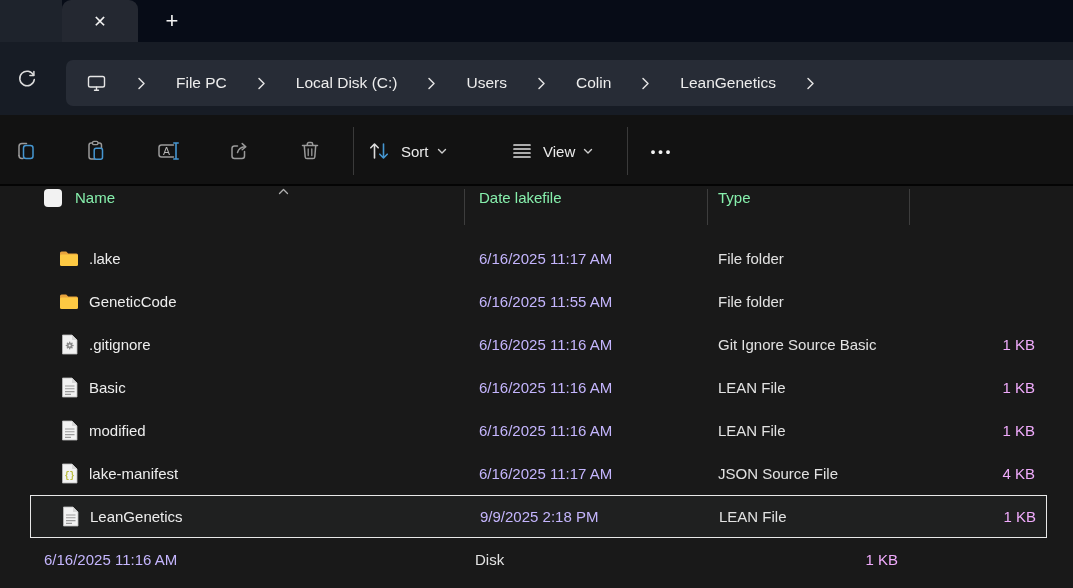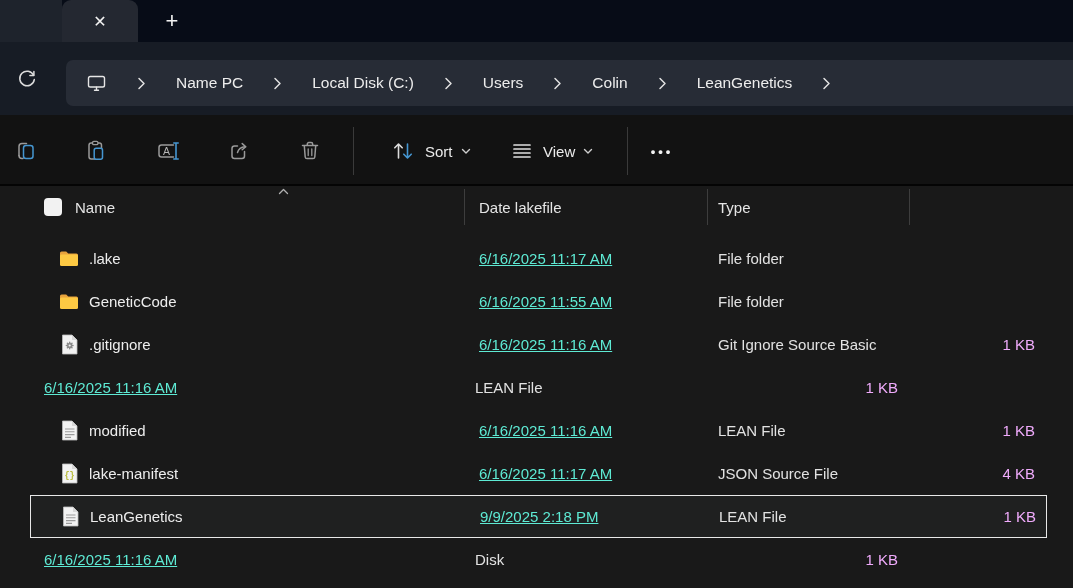--- a/index.html
+++ b/index.html
@@ -50,39 +50,39 @@
   .tb-divider{position:absolute;top:12px;width:1px;height:48px;background:#3a3a3a;}
   .tb-label{font-size:15px;color:#ebebeb;margin:0 8px 0 9px;}
   .tb-group{padding:0 10px;}
   .more-dots{font-size:13px;letter-spacing:3px;color:#f2f2f2;font-weight:bold;}
   
   .content{position:absolute;top:186px;left:0;width:1073px;height:402px;background:#191919;}
   .hdr{
     position:relative;display:grid;grid-template-columns:435px 243px 202px 137px;
     margin-left:30px;width:1017px;height:42px;align-items:center;
   }
-  .hdr-cell{position:relative;height:36px;display:flex;align-items:center;font-size:15px;color:#e5e5e5;}
+  .hdr-cell{position:relative;height:36px;display:flex;font-size:15px;color:#86efac;}
   .hdr-cell.c-name{padding-left:0;}
   .hdr-cell.c-date{padding-left:14px;}
   .hdr-cell.c-type{padding-left:10px;}
   .hdr-cell.c-size{padding-left:7px;}
   .hdr-cell .vline{position:absolute;right:0;top:0;width:1px;height:36px;background:#3d3d3d;}
   .hdr-checkbox{
     width:18px;height:18px;background:#f2f2f2;border-radius:4px;margin:0 13px 0 14px;flex:none;
   }
   .sort-caret{position:absolute;left:248px;top:-1px;}
   .rows{margin-top:9px;}
   .row{
     display:grid;grid-template-columns:435px 243px 202px 137px;align-items:center;
     margin-left:30px;width:1017px;height:43px;box-sizing:border-box;font-size:15px;
   }
   .row.selected{border:1px solid #e8e8e8;background:#1f2020;}
   .cell-name{display:flex;align-items:center;padding-left:29px;color:#ededed;text-align:right;}
   .cell-name .fic{flex:none;width:20px;height:21px;margin-right:10px;display:flex;align-items:center;justify-content:center;}
-  .cell-date{padding-left:14px;color:#5eead4;text-decoration:underline;}
+  .cell-date{padding-left:14px;color:#c4b5fd;}
   .cell-type{padding-left:10px;color:#e2e2e2;}
   .cell-size{text-align:right;padding-right:12px;color:#f0abfc;}
   svg{display:block;}
 </style>
 </head>
 <body>
 
 <div class="screen">
 
   <div class="tabstrip">
@@ -104,21 +104,21 @@
       <div class="crumbs">
         <svg width="21" height="20" viewBox="0 0 21 20">
           <rect x="2.5" y="3.5" width="16" height="10.5" rx="1.8" fill="none" stroke="#e6e6e6" stroke-width="1.4"></rect>
           <path d="M8.5 17.2 h4 M10.5 14.2 v2.8" stroke="#e6e6e6" stroke-width="1.4" stroke-linecap="round"></path>
         </svg>
         <span class="crumb-chev">
           <svg width="9" height="13" viewBox="0 0 9 13">
               <path d="M2 1.5 L7 6.5 L2 11.5" fill="none" stroke="#e2e2e2" stroke-width="1.5" stroke-linecap="round" stroke-linejoin="round"></path>
             </svg>
         </span>
-        <span class="crumb">Name PC</span>
+        <span class="crumb">File PC</span>
         <span class="crumb-chev">
           <svg width="9" height="13" viewBox="0 0 9 13">
               <path d="M2 1.5 L7 6.5 L2 11.5" fill="none" stroke="#e2e2e2" stroke-width="1.5" stroke-linecap="round" stroke-linejoin="round"></path>
             </svg>
         </span>
         <span class="crumb">Local Disk (C:)</span>
         <span class="crumb-chev">
           <svg width="9" height="13" viewBox="0 0 9 13">
               <path d="M2 1.5 L7 6.5 L2 11.5" fill="none" stroke="#e2e2e2" stroke-width="1.5" stroke-linecap="round" stroke-linejoin="round"></path>
             </svg>
@@ -178,21 +178,21 @@
       <svg width="24" height="24" viewBox="0 0 24 24">
         <path d="M4.5 6.5 h15" stroke="#9a9a9a" stroke-width="1.5" stroke-linecap="round"></path>
         <path d="M9.3 6.2 v-1 a1.6 1.6 0 0 1 1.6 -1.6 h2.2 a1.6 1.6 0 0 1 1.6 1.6 v1" fill="none" stroke="#9a9a9a" stroke-width="1.5"></path>
         <path d="M6.3 6.8 l.9 11.2 a1.8 1.8 0 0 0 1.8 1.6 h6 a1.8 1.8 0 0 0 1.8 -1.6 l.9 -11.2" fill="none" stroke="#9a9a9a" stroke-width="1.5" stroke-linecap="round"></path>
         <path d="M10.2 10 v6.5 M13.8 10 v6.5" stroke="#9a9a9a" stroke-width="1.3" stroke-linecap="round"></path>
       </svg>
     </div>
 
     <div class="tb-divider" style="left:353px"></div>
 
-    <div class="tb-btn tb-group" style="left:380px">
+    <div class="tb-btn tb-group" style="left:356px">
       <svg width="26" height="24" viewBox="0 0 26 24">
         <path d="M8.5 19 V5.5 M4.8 8.8 L8.5 5 l3.7 3.8" fill="none" stroke="#dcdcdc" stroke-width="1.6" stroke-linecap="round" stroke-linejoin="round"></path>
         <path d="M17.5 5 v13.5 M13.8 15.2 l3.7 3.8 3.7 -3.8" fill="none" stroke="#4596d1" stroke-width="1.6" stroke-linecap="round" stroke-linejoin="round"></path>
       </svg>
       <span class="tb-label">Sort</span>
       <svg width="10" height="7" viewBox="0 0 10 7">
         <path d="M1.5 1.5 L5 5 L8.5 1.5" fill="none" stroke="#cfcfcf" stroke-width="1.4" stroke-linecap="round" stroke-linejoin="round"></path>
       </svg>
     </div>
 
@@ -282,20 +282,30 @@
             </svg>
           </span>
           <span>.gitignore</span>
         </div>
         <div class="cell-date">6/16/2025 11:16 AM</div>
         <div class="cell-type">Git Ignore Source Basic</div>
         <div class="cell-size">1 KB</div>
       </div>
 
       <div class="row">
+        <div class="cell-name">
+          <span class="fic">
+            <svg width="17" height="21" viewBox="0 0 17 21">
+              <path d="M1.5 1 h9.5 L16 6 v14 H1.5 z" fill="#f2f2f2" stroke="#bdbdbd" stroke-width="0.8"></path>
+              <path d="M11 1 V6 H16 z" fill="#d7d7d7"></path>
+              <path d="M4 9 h9.5 M4 11.8 h9.5 M4 14.6 h9.5 M4 17.4 h6" stroke="#9a9a9a" stroke-width="1.1"></path>
+            </svg>
+          </span>
+          <span>Basic</span>
+        </div>
         <div class="cell-date">6/16/2025 11:16 AM</div>
         <div class="cell-type">LEAN File</div>
         <div class="cell-size">1 KB</div>
       </div>
 
       <div class="row">
         <div class="cell-name">
           <span class="fic">
             <svg width="17" height="21" viewBox="0 0 17 21">
               <path d="M1.5 1 h9.5 L16 6 v14 H1.5 z" fill="#f2f2f2" stroke="#bdbdbd" stroke-width="0.8"></path>

